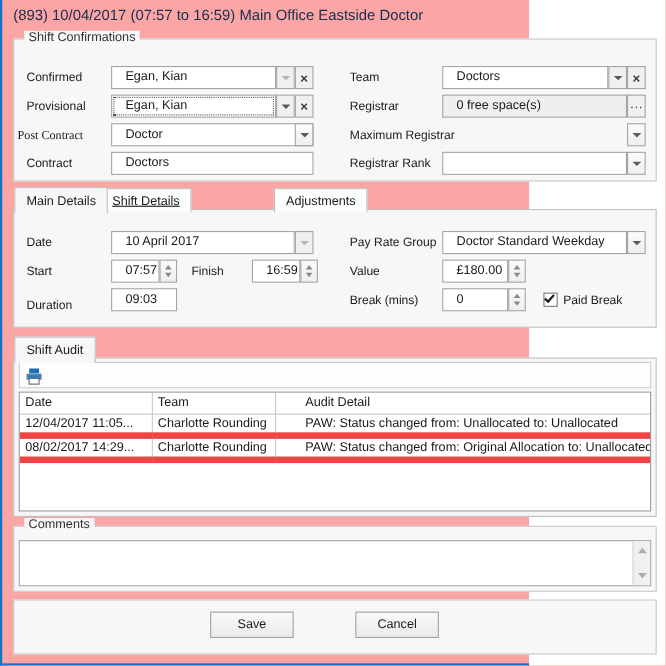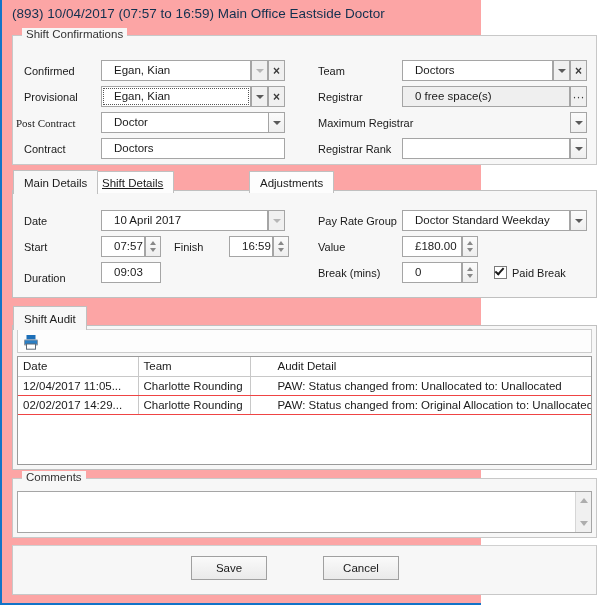--- a/index.html
+++ b/index.html
@@ -162,21 +162,21 @@
     border-right: 1px solid #c8c8c8;
     border-bottom: 1px solid #c8c8c8;
     font-size: 11.5px;
     padding: 2px 5px;
     height: 19px;
     color: #1a1a1a;
   }
   table.grid td {
     background: #ffffff;
     border-right: 1px solid #c8c8c8;
-    border-bottom: 1px solid #ef4444;
+    border-bottom: 6px solid #ef4444;
     font-size: 11.5px;
     padding: 2px 5px;
     height: 19px;
     color: #1a1a1a;
     white-space: nowrap; overflow: hidden;
   }
   table.grid th:last-child, table.grid td:last-child { border-right: none; padding-left: 27px; }
 
   
   .toolbar {
@@ -374,21 +374,21 @@
           <th>Audit Detail</th>
         </tr>
       </thead>
       <tbody>
         <tr>
           <td>12/04/2017 11:05...</td>
           <td>Charlotte Rounding</td>
           <td>PAW: Status changed from: Unallocated to: Unallocated</td>
         </tr>
         <tr>
-          <td>02/02/2017 14:29...</td>
+          <td>08/02/2017 14:29...</td>
           <td>Charlotte Rounding</td>
           <td>PAW: Status changed from: Original Allocation to: Unallocated</td>
         </tr>
       </tbody>
     </table>
   </div>
 
   <div class="group" style="left:10px; top:478px; width:585px; height:60px;">
     <span class="legend">Comments</span>
   </div>

